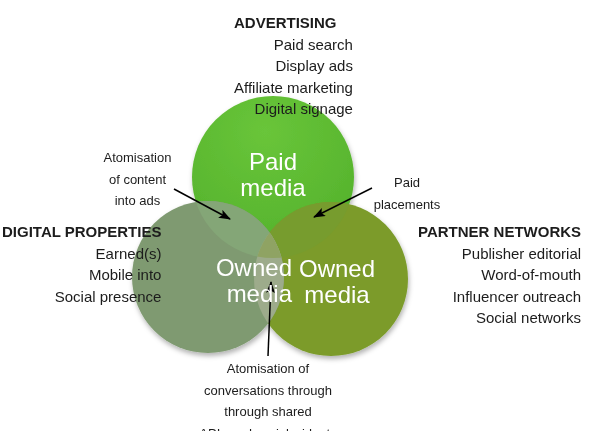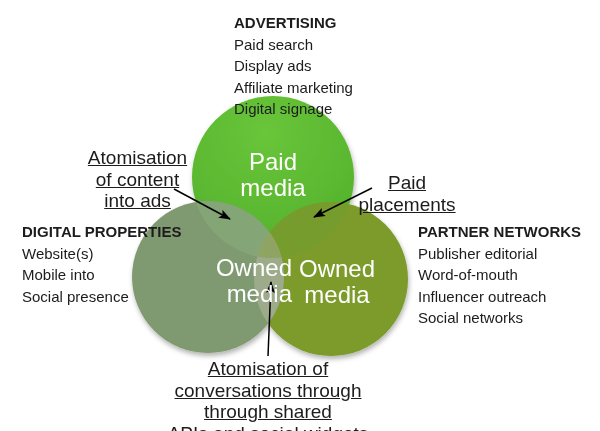--- a/index.html
+++ b/index.html
@@ -10,35 +10,35 @@
     position: relative;
     overflow: hidden;
   }
   .stage { position: absolute; inset: 0; width: 600px; height: 431px; }
   svg.venn { position: absolute; left: 0; top: 0; z-index: 1; }
 
   .txt { position: absolute; z-index: 2; color: #1c1c1c; }
 
   .side-list { font-size: 15px; line-height: 21.6px; white-space: nowrap; }
   .side-list .hdr { font-weight: 700; }
-  .side-list ul { margin: 0; padding: 0; list-style: none; }
+  .side-list ul { margin: 0; padding: 0; list-style: none; text-align: right; }
 
   .adv  { left: 234px; top: 4px; margin-top: 8px; }
-  .digp { left: 2px;   top: 221px; margin-left: 20px; }
+  .digp { left: 2px;   top: 221px; }
   .pnet { left: 418px; top: 221px; }
 
   .circle-label {
     text-align: center; color: #ffffff;
     font-size: 24px; line-height: 26px; width: 160px;
   }
   .lbl-paid   { left: 193px; top: 149px; }
   .lbl-owned  { left: 132px; top: 255px; text-align: right; }
   .lbl-earned { left: 257px; top: 256px; }
 
-  .note { text-align: center; font-size: 19px; line-height: 21.7px; white-space: nowrap; text-decoration: underline; }
+  .note { text-align: center; font-size: 13px; line-height: 21.7px; white-space: nowrap; }
   .note-ads   { left: 85px;  top: 147px; width: 105px; }
   .note-place { left: 352px; top: 172px; width: 110px; }
   .note-conv  { left: 158px; top: 358px; width: 220px; }
 </style>
 </head>
 <body>
 
 <div class="stage">
 
   <svg class="venn" width="600" height="431" viewBox="0 0 600 431">
@@ -93,21 +93,21 @@
       <li>Paid search</li>
       <li>Display ads</li>
       <li>Affiliate marketing</li>
       <li>Digital signage</li>
     </ul>
   </div>
 
   <div class="txt side-list digp">
     <div class="hdr">DIGITAL PROPERTIES</div>
     <ul>
-      <li>Website(s)</li>
+      <li>Earned(s)</li>
       <li>Mobile into</li>
       <li>Social presence</li>
     </ul>
   </div>
 
   <div class="txt side-list pnet">
     <div class="hdr">PARTNER NETWORKS</div>
     <ul>
       <li>Publisher editorial</li>
       <li>Word-of-mouth</li>

